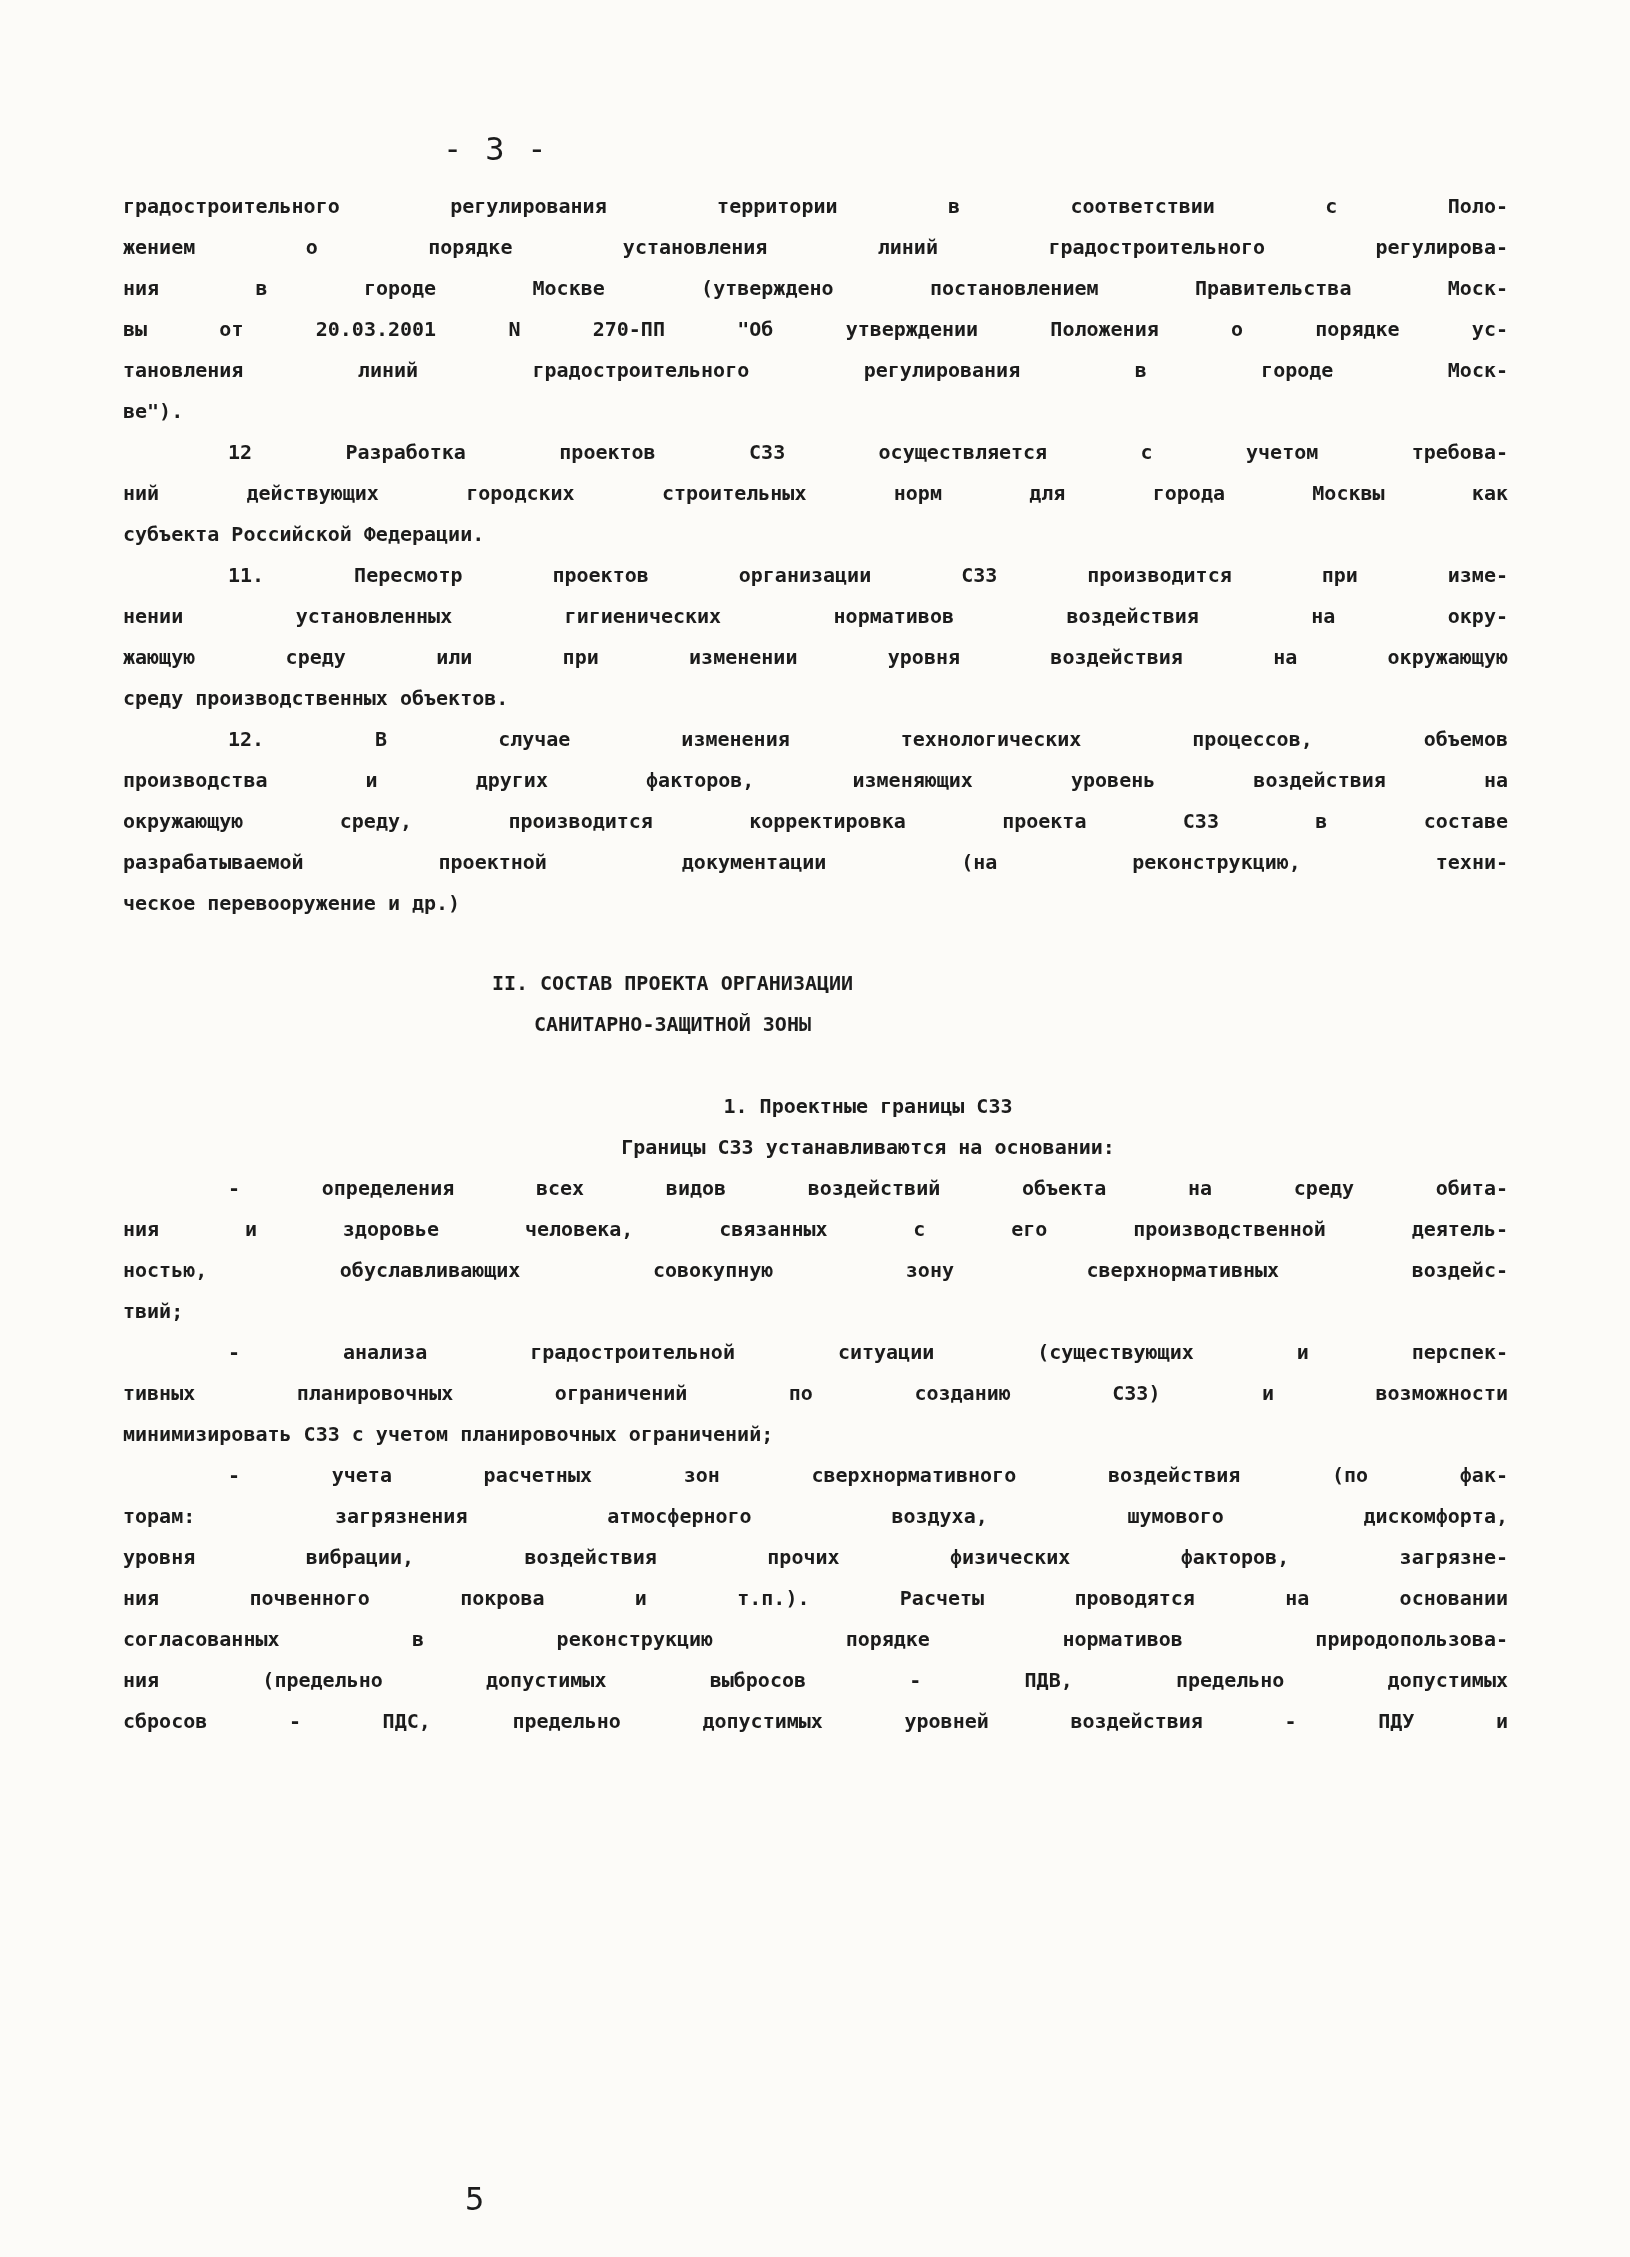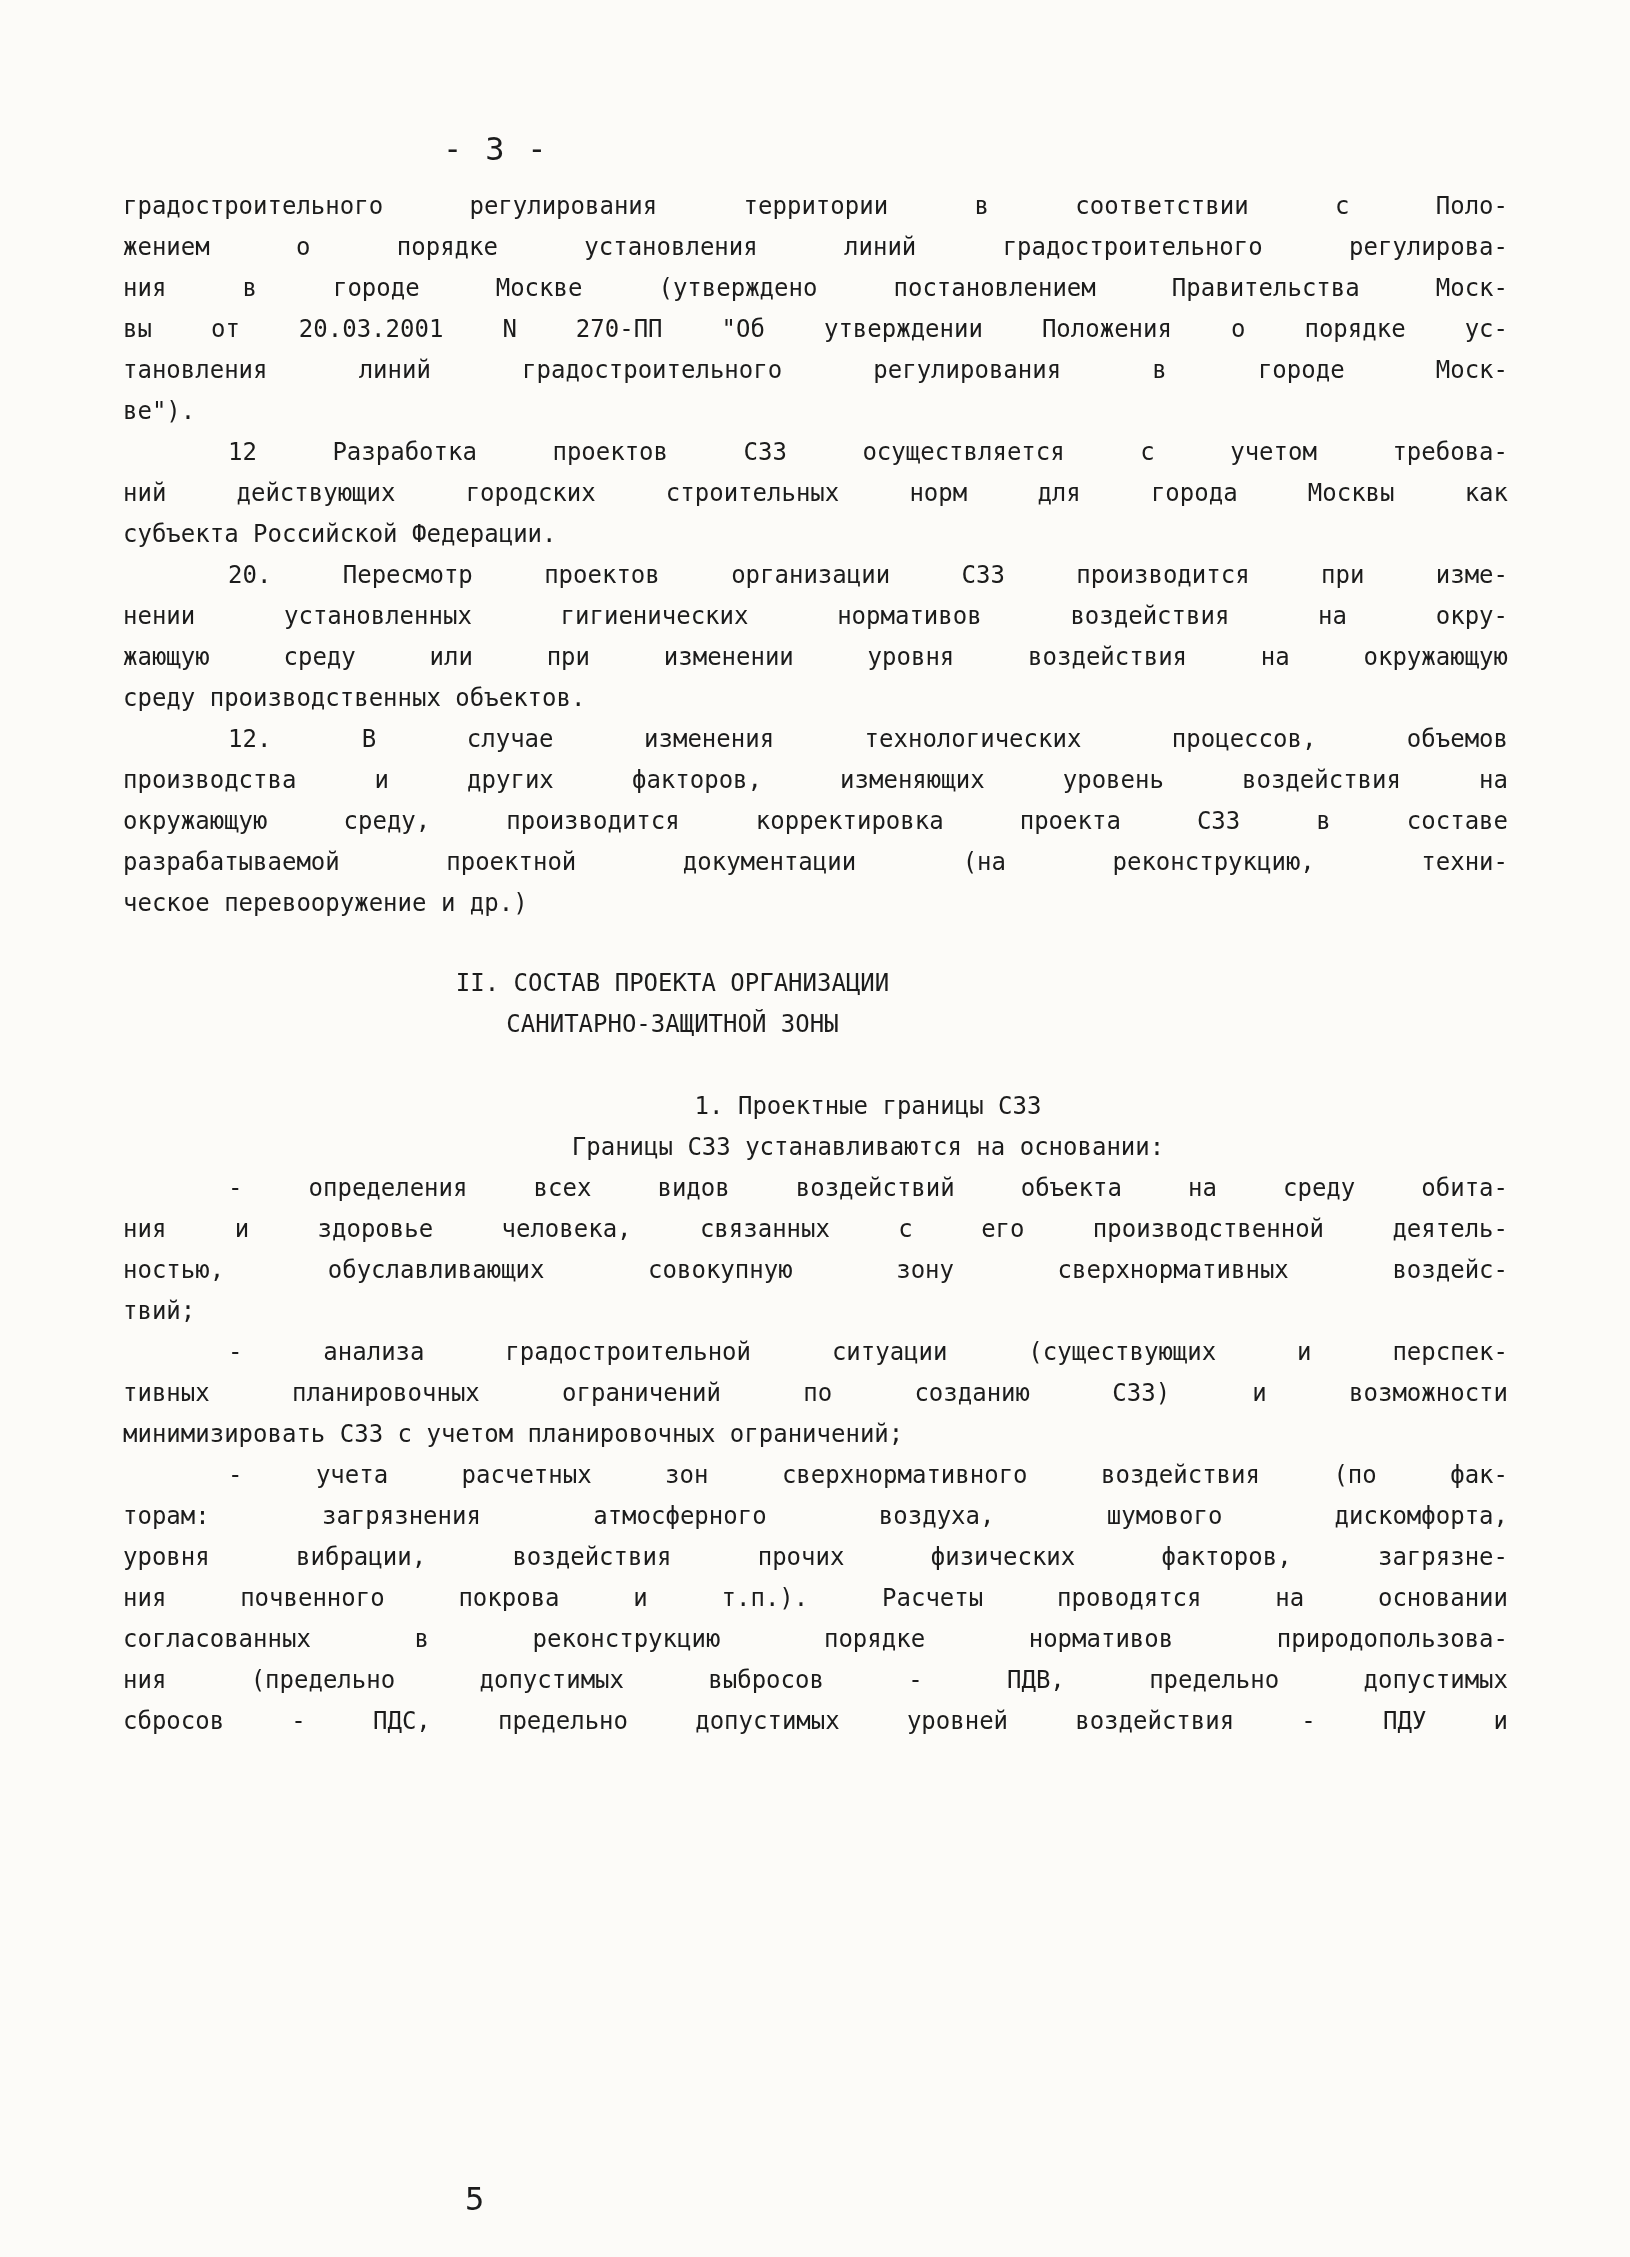--- a/index.html
+++ b/index.html
@@ -23,22 +23,23 @@
     left: 443px;
     font-size: 32px;
     line-height: 41px;
     letter-spacing: 1.8px;
   }
   .doc-body {
     position: absolute;
     top: 186px;
     left: 123px;
     width: 1385px;
-    font-size: 24px;
+    font-size: 20px;
     line-height: 41px;
+    font-weight: bold;
   }
   .line {
     min-height: 41px;
     white-space: normal;
   }
   
   .line.j {
     text-align: justify;
     text-align-last: justify;
   }
@@ -85,21 +86,21 @@
     <div>
         <div class="line j">градостроительного регулирования территории в соответствии с Поло-</div>
         <div class="line j">жением о порядке установления линий градостроительного регулирова-</div>
         <div class="line j">ния в городе Москве (утверждено постановлением Правительства Моск-</div>
         <div class="line j">вы от 20.03.2001 N 270-ПП "Об утверждении Положения о порядке ус-</div>
         <div class="line j">тановления линий градостроительного регулирования в городе Моск-</div>
         <div class="line l">ве").</div>
         <div class="line ji">12 Разработка проектов СЗЗ осуществляется с учетом требова-</div>
         <div class="line j">ний действующих городских строительных норм для города Москвы как</div>
         <div class="line l">субъекта Российской Федерации.</div>
-        <div class="line ji">20. Пересмотр проектов организации СЗЗ производится при изме-</div>
+        <div class="line ji">11. Пересмотр проектов организации СЗЗ производится при изме-</div>
         <div class="line j">нении установленных гигиенических нормативов воздействия на окру-</div>
         <div class="line j">жающую среду или при изменении уровня воздействия на окружающую</div>
         <div class="line l">среду производственных объектов.</div>
         <div class="line ji">12. В случае изменения технологических процессов, объемов</div>
         <div class="line j">производства и других факторов, изменяющих уровень воздействия на</div>
         <div class="line j">окружающую среду, производится корректировка проекта СЗЗ в составе</div>
         <div class="line j">разрабатываемой проектной документации (на реконструкцию, техни-</div>
         <div class="line l">ческое перевооружение и др.)</div>
       </div>
 

